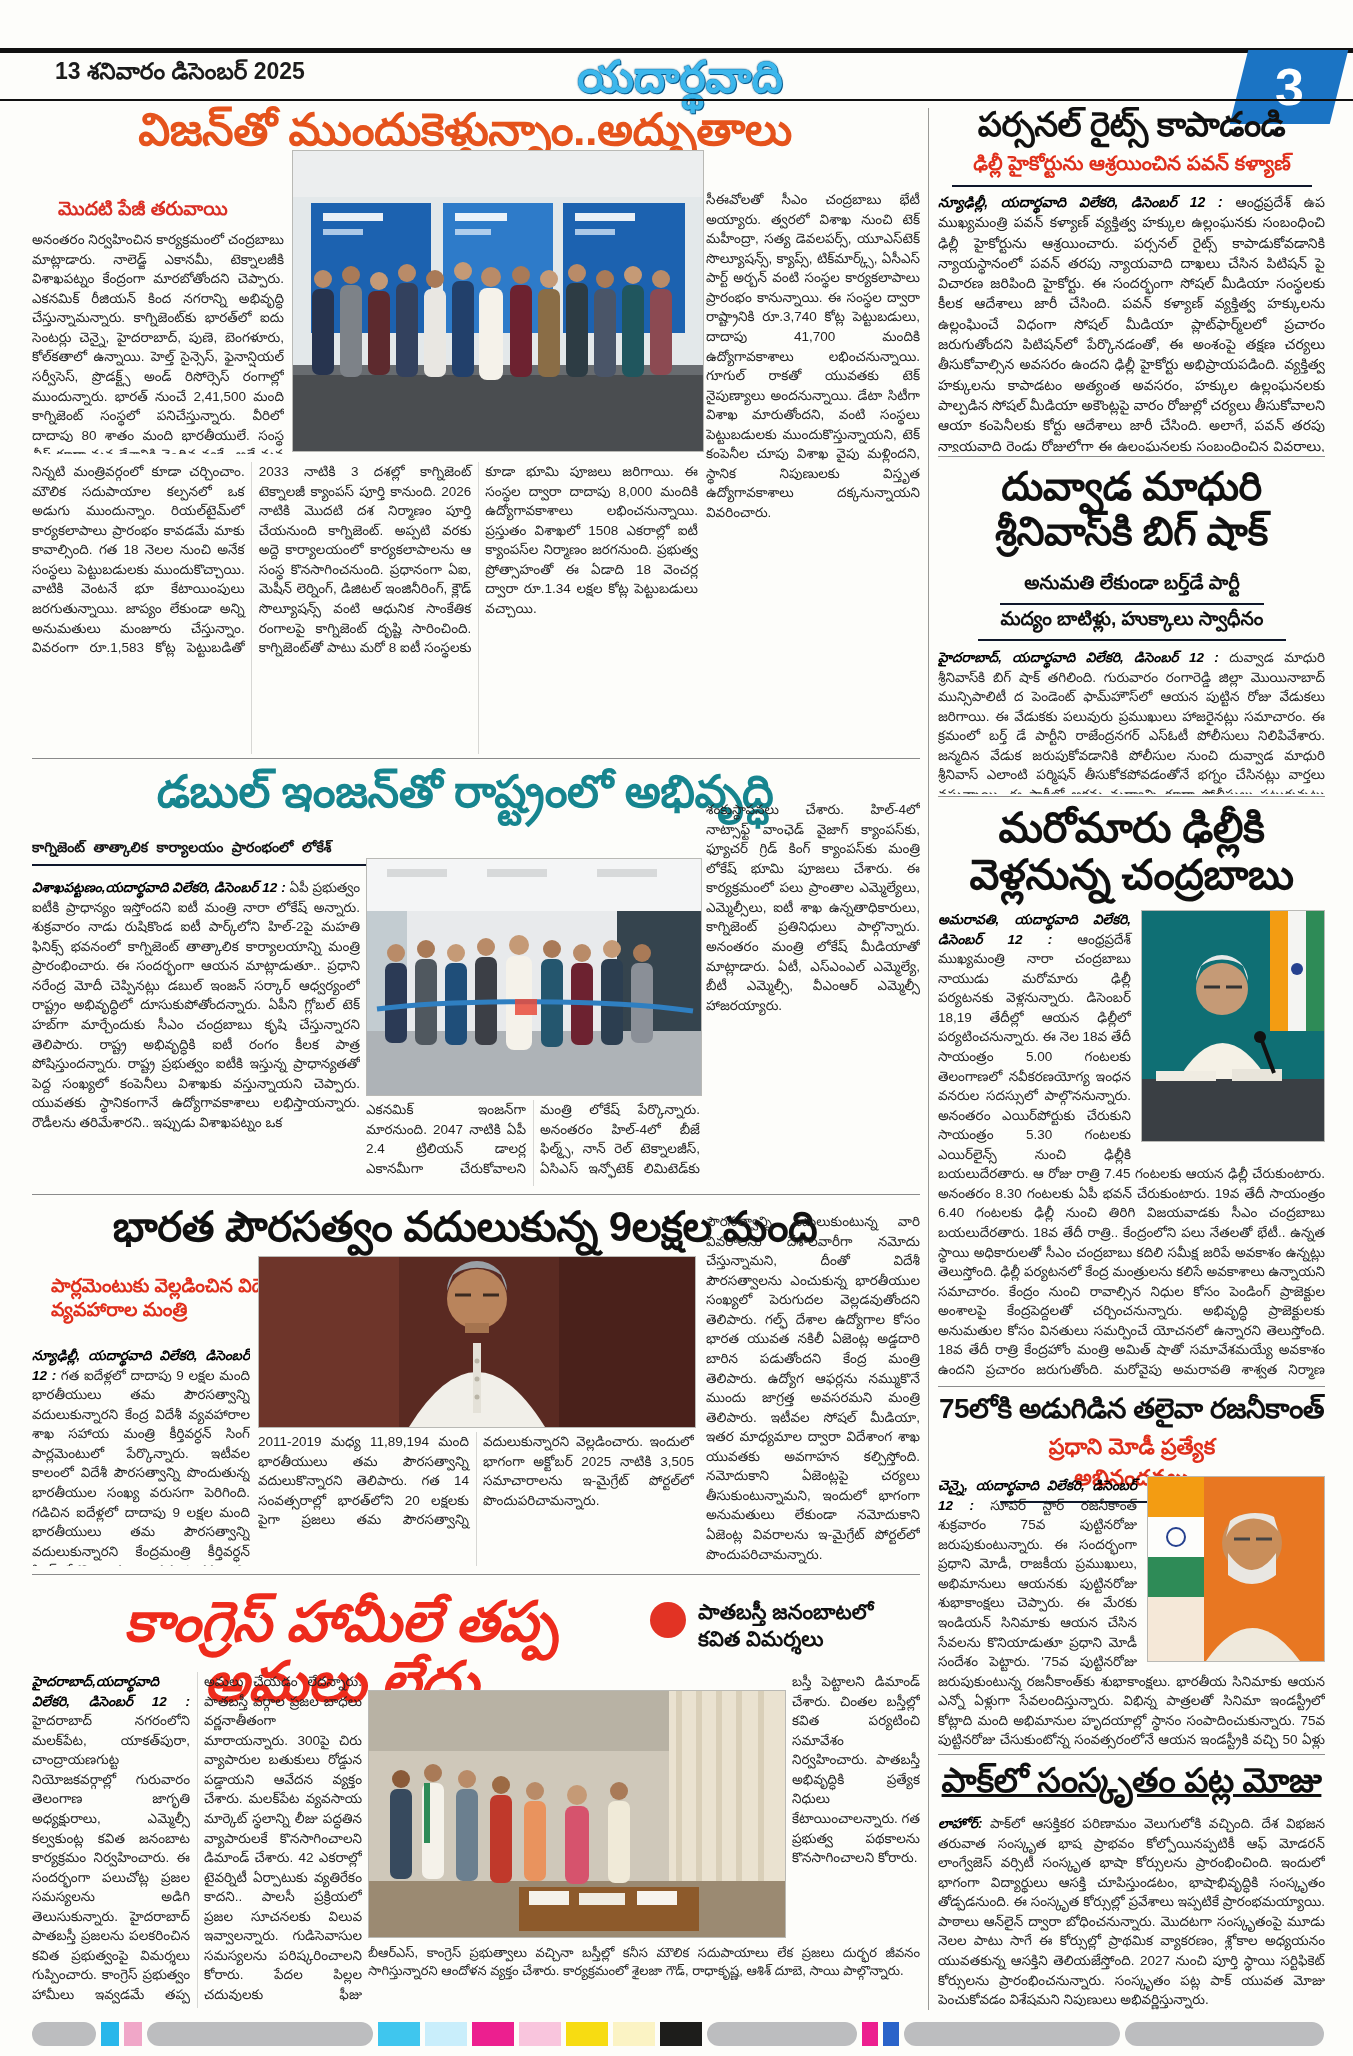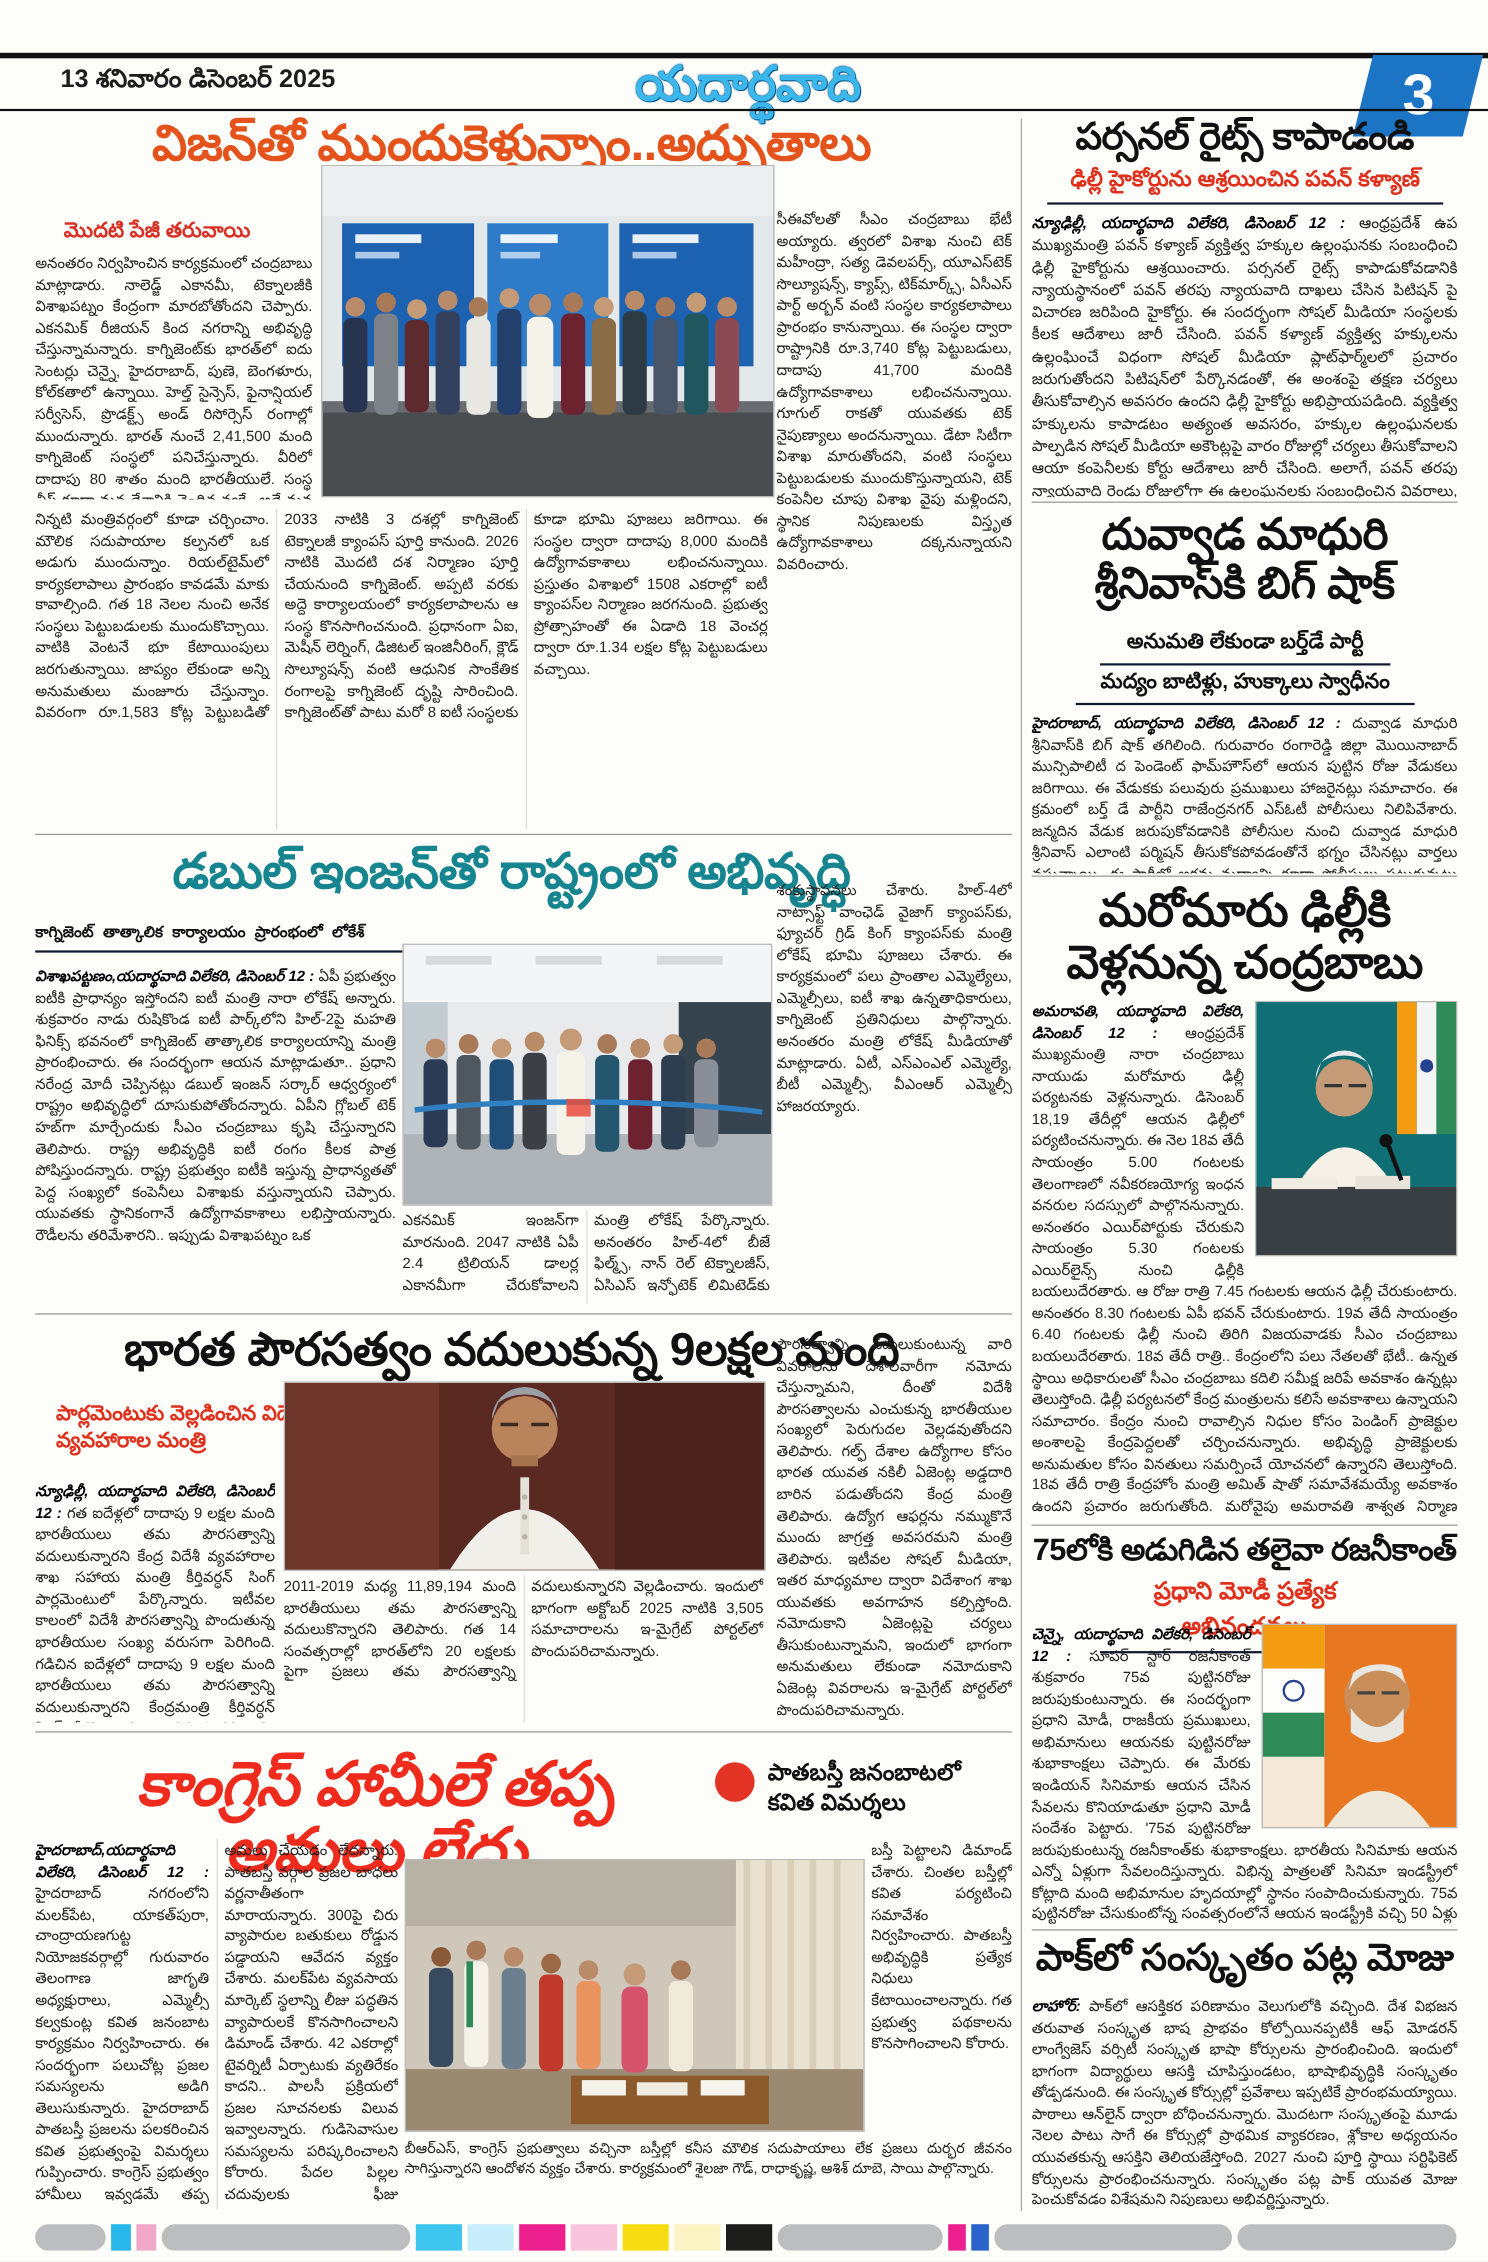--- a/index.html
+++ b/index.html
@@ -352,21 +352,21 @@
         <path d="M80 76 q24 34 48 0 l0 22 q-24 18 -48 0 z" fill="#e9e7e2"></path>
         <line x1="86" y1="62" x2="102" y2="62" stroke="#444" stroke-width="3"></line>
         <line x1="108" y1="62" x2="124" y2="62" stroke="#444" stroke-width="3"></line>
         <path d="M58 184 q46 -66 94 0 z" fill="#efe9dc"></path>
       </svg>
     </span>
     <span class="dl">చెన్నై, యదార్థవాది విలేకరి, డిసెంబర్ 12 : </span><span>సూపర్ స్టార్ రజనీకాంత్ శుక్రవారం 75వ పుట్టినరోజు జరుపుకుంటున్నారు. ఈ సందర్భంగా ప్రధాని మోడీ, రాజకీయ ప్రముఖులు, అభిమానులు ఆయనకు పుట్టినరోజు శుభాకాంక్షలు చెప్పారు. ఈ మేరకు ఇండియన్ సినిమాకు ఆయన చేసిన సేవలను కొనియాడుతూ ప్రధాని మోడీ సందేశం పెట్టారు. '75వ పుట్టినరోజు జరుపుకుంటున్న రజనీకాంత్‌కు శుభాకాంక్షలు. భారతీయ సినిమాకు ఆయన ఎన్నో ఏళ్లుగా సేవలందిస్తున్నారు. విభిన్న పాత్రలతో సినిమా ఇండస్ట్రీలో కోట్లాది మంది అభిమానుల హృదయాల్లో స్థానం సంపాదించుకున్నారు. 75వ పుట్టినరోజు చేసుకుంటోన్న సంవత్సరంలోనే ఆయన ఇండస్ట్రీకి వచ్చి 50 ఏళ్లు పూర్తికావడం విశేషం. ఆయన ఇలానే మంచి ఆరోగ్యంగా ఉంటూ ప్రేక్షకులను అలరించాలని దేవుడిని ప్రార్థిస్తున్నాను' అని ప్రధాని ఎక్స్ వేదికగా పోస్టు పెట్టారు.</span>
   </div>
   <div class="abs grule" style="left:938px;top:1754px;width:387px;"></div>
 
-  <div class="abs headline" style="left:938px;top:1762px;width:387px;font-size:34px;color:#111;">పాక్‌లో సంస్కృతం పట్ల మోజు</div>
+  <div class="abs headline" style="left:938px;top:1762px;width:387px;font-size:34px;color:#111;text-decoration:underline;">పాక్‌లో సంస్కృతం పట్ల మోజు</div>
   <div class="abs body-text" style="left:938px;top:1814px;width:387px;height:196px;">
     <span class="dl">లాహోర్: </span><span>పాక్‌లో ఆసక్తికర పరిణామం వెలుగులోకి వచ్చింది. దేశ విభజన తరువాత సంస్కృత భాష ప్రాభవం కోల్పోయినప్పటికీ ఆఫ్ మోడరన్ లాంగ్వేజెస్ వర్సిటీ సంస్కృత భాషా కోర్సులను ప్రారంభించింది. ఇందులో భాగంగా విద్యార్థులు ఆసక్తి చూపిస్తుండటం, భాషాభివృద్ధికి సంస్కృతం తోడ్పడనుంది. ఈ సంస్కృత కోర్సుల్లో ప్రవేశాలు ఇప్పటికే ప్రారంభమయ్యాయి. పాఠాలు ఆన్‌లైన్ ద్వారా బోధించనున్నారు. మొదటగా సంస్కృతంపై మూడు నెలల పాటు సాగే ఈ కోర్సుల్లో ప్రాథమిక వ్యాకరణం, శ్లోకాల అధ్యయనం యువతకున్న ఆసక్తిని తెలియజేస్తోంది. 2027 నుంచి పూర్తి స్థాయి సర్టిఫికెట్ కోర్సులను ప్రారంభించనున్నారు. సంస్కృతం పట్ల పాక్ యువత మోజు పెంచుకోవడం విశేషమని నిపుణులు అభివర్ణిస్తున్నారు.</span>
   </div>
 
   <div class="abs strip" style="left:32px;top:2022px;width:1292px;">
     <div class="rnd" style="width:64px;"></div>
     <div style="width:18px;background:#29b7ea;"></div>
     <div style="width:18px;background:#f0a7c8;"></div>
     <div class="rnd" style="width:226px;"></div>
     <div style="width:42px;background:#3fc6ee;"></div>

